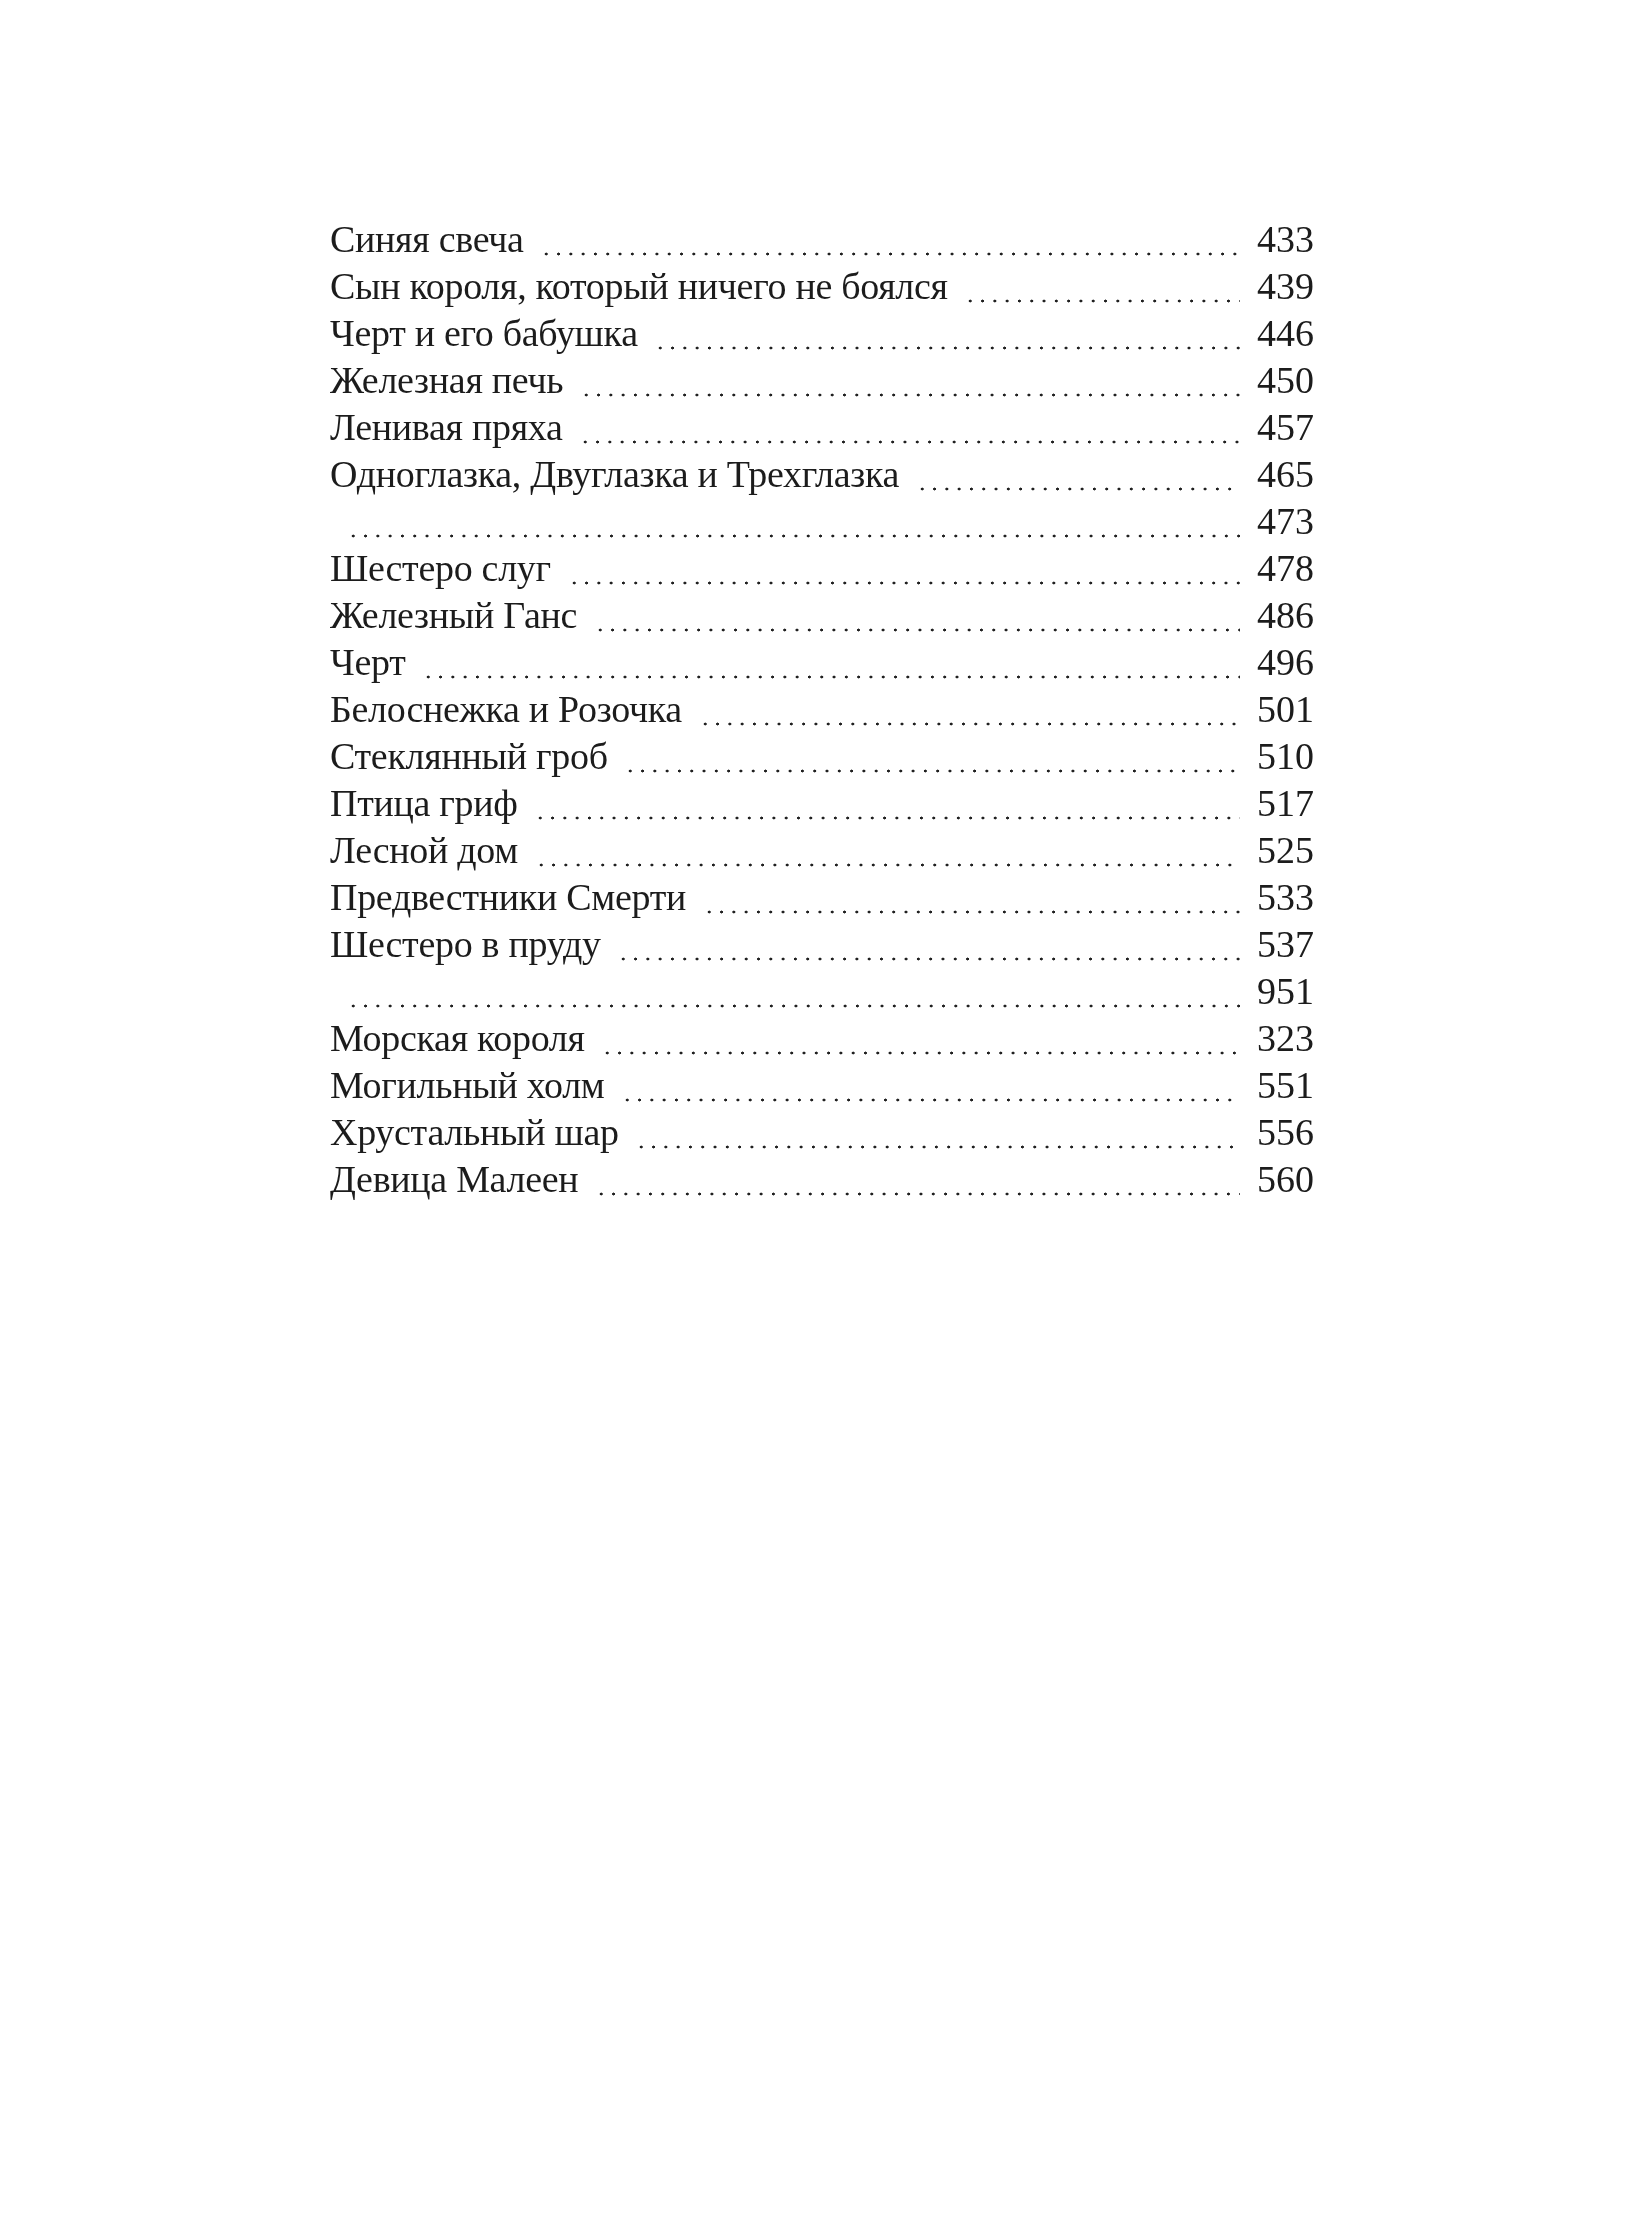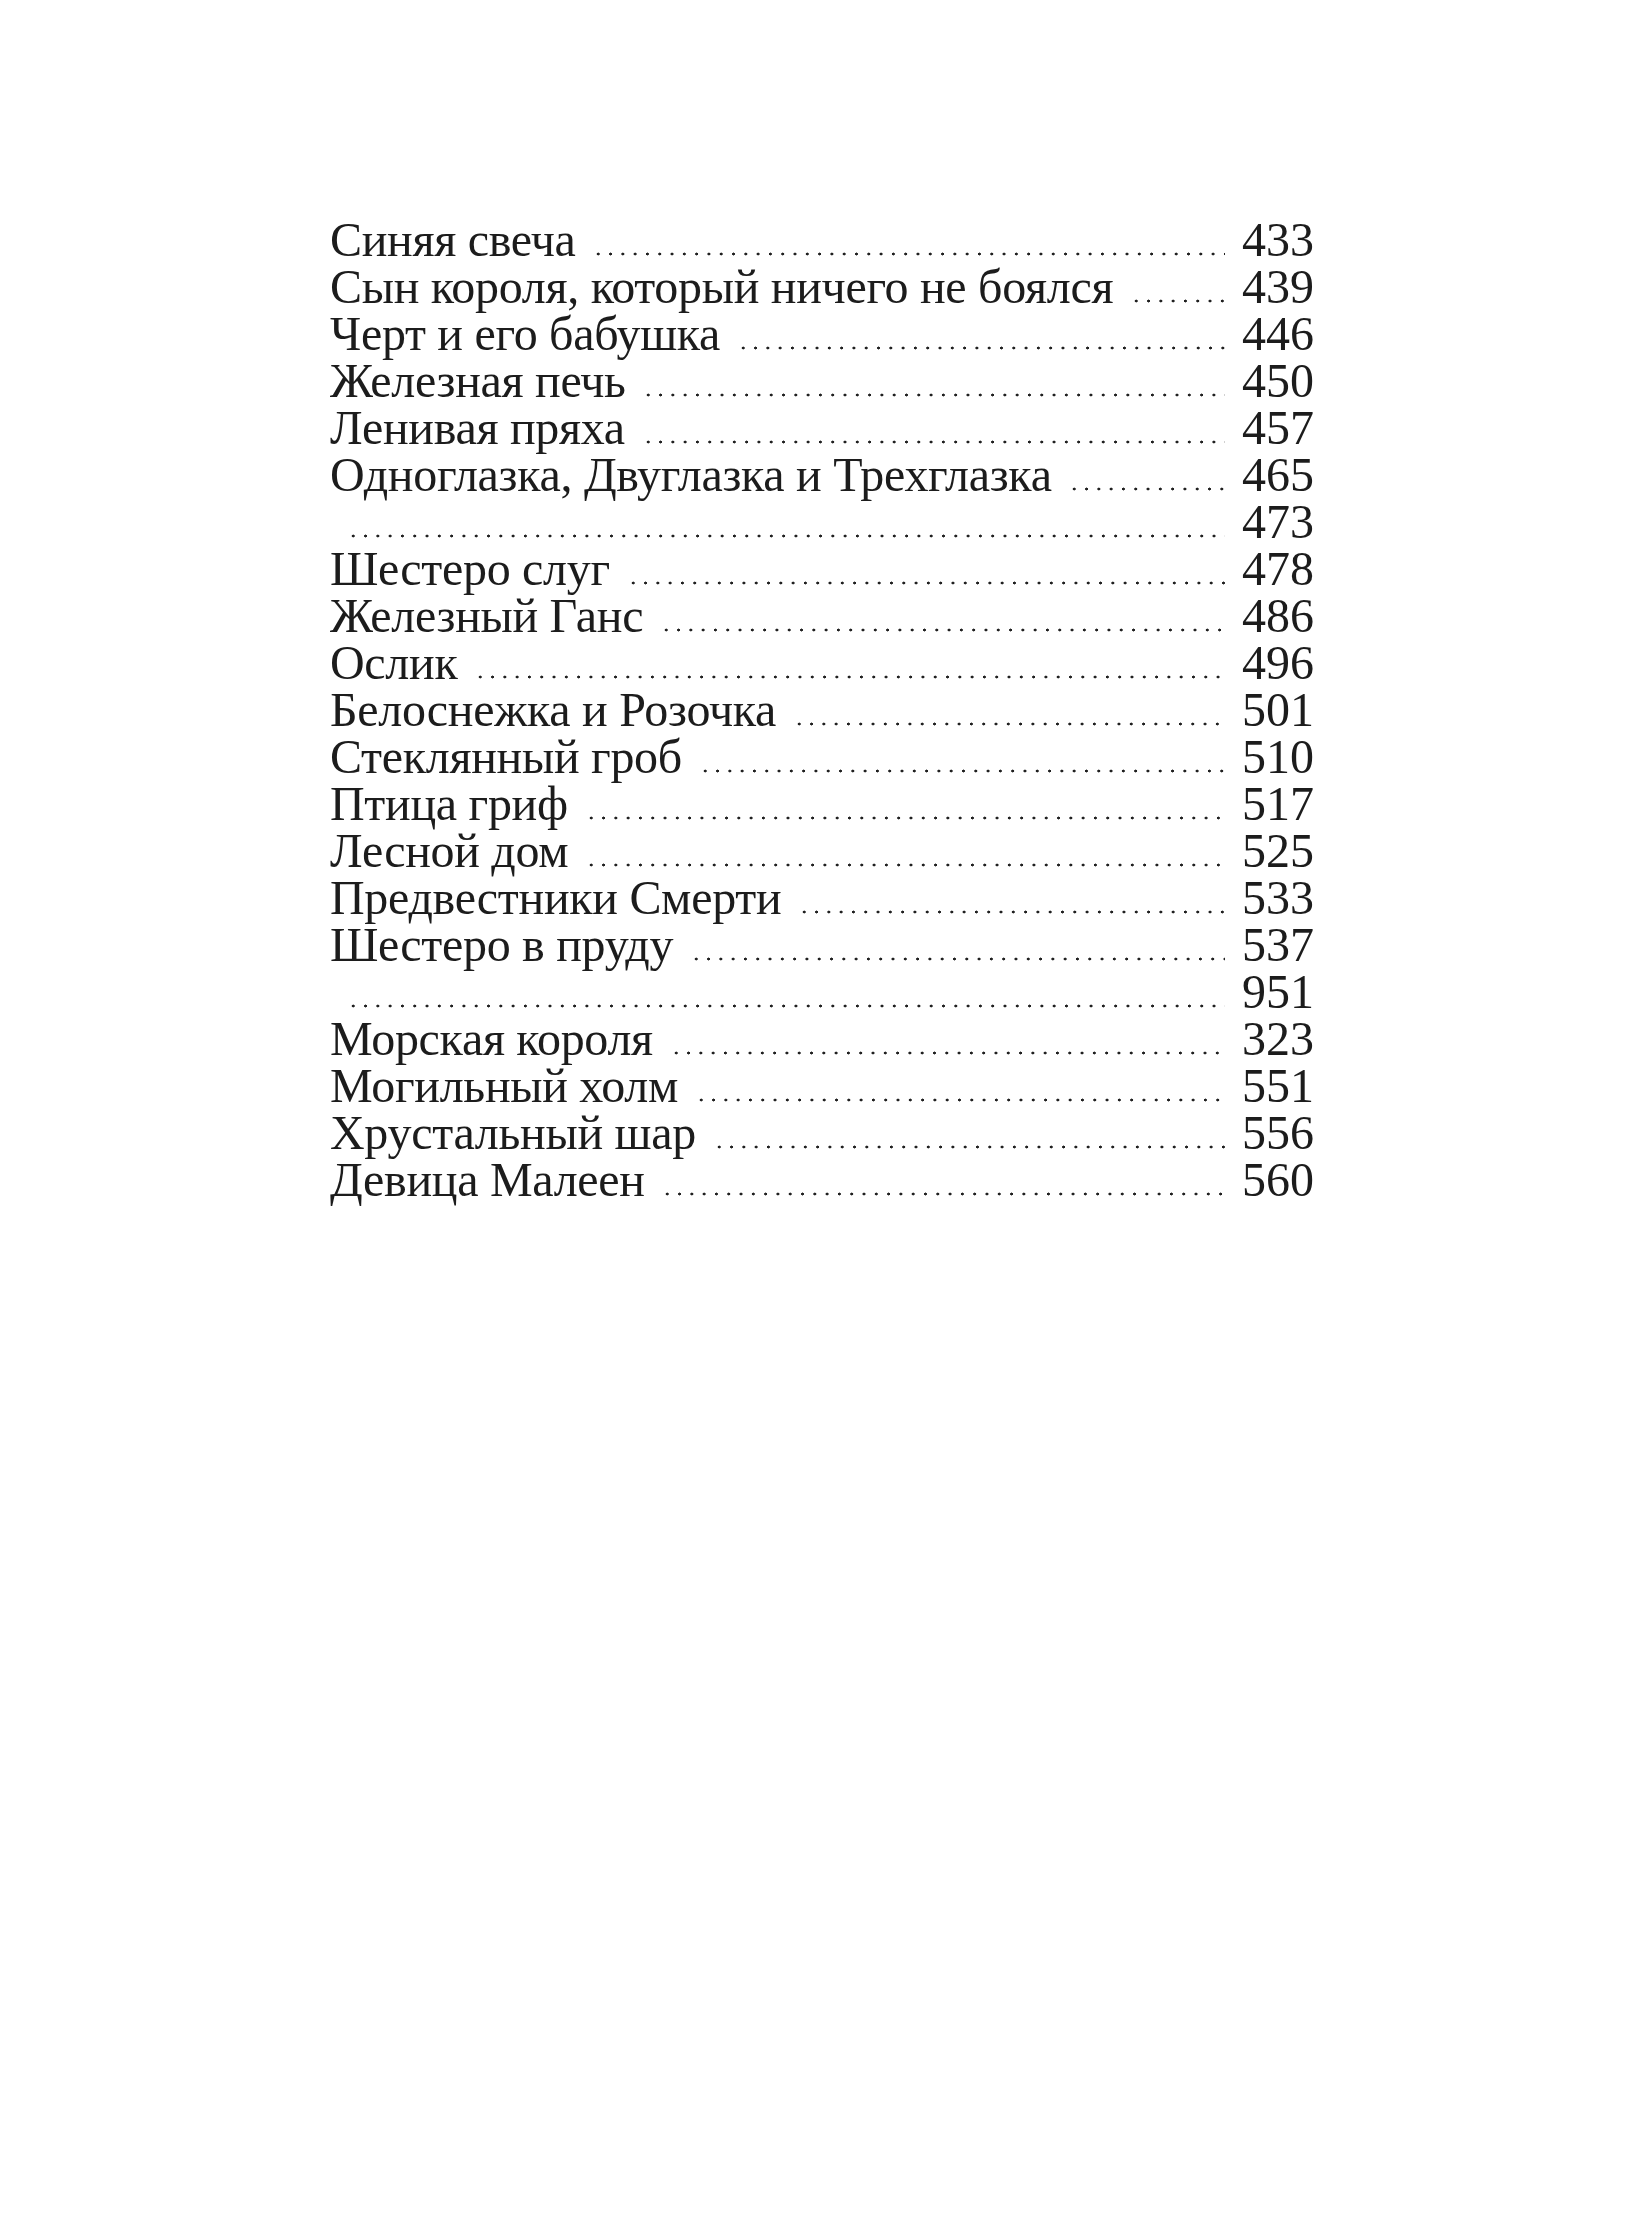--- a/index.html
+++ b/index.html
@@ -12,21 +12,21 @@
     position: relative;
     background: #ffffff;
     font-family: "Liberation Serif", "DejaVu Serif", serif;
     overflow: hidden;
   }
   .toc {
     position: absolute;
     left: 330px;
     top: 216px;
     width: 984px;
-    font-size: 48px;
+    font-size: 38px;
     color: #1c1c1c;
   }
   .toc-row {
     display: flex;
     align-items: baseline;
     height: 47px;
     line-height: 47px;
     white-space: nowrap;
   }
   .toc-title {
@@ -99,21 +99,21 @@
     <span class="toc-page-num">478</span>
   </div>
 
   <div class="toc-row">
     <span class="toc-title">Железный Ганс</span>
     <span class="toc-leader"></span>
     <span class="toc-page-num">486</span>
   </div>
 
   <div class="toc-row">
-    <span class="toc-title">Ослик</span>
+    <span class="toc-title">Черт</span>
     <span class="toc-leader"></span>
     <span class="toc-page-num">496</span>
   </div>
 
   <div class="toc-row">
     <span class="toc-title">Белоснежка и Розочка</span>
     <span class="toc-leader"></span>
     <span class="toc-page-num">501</span>
   </div>
 

